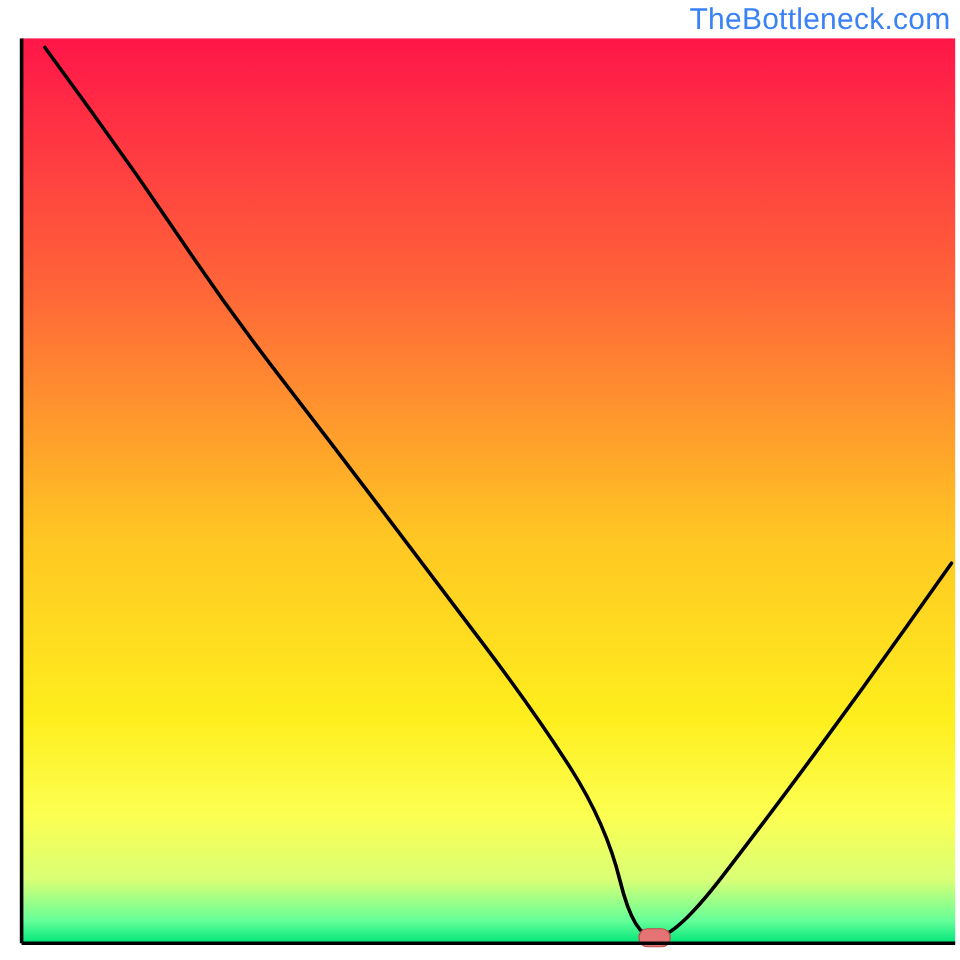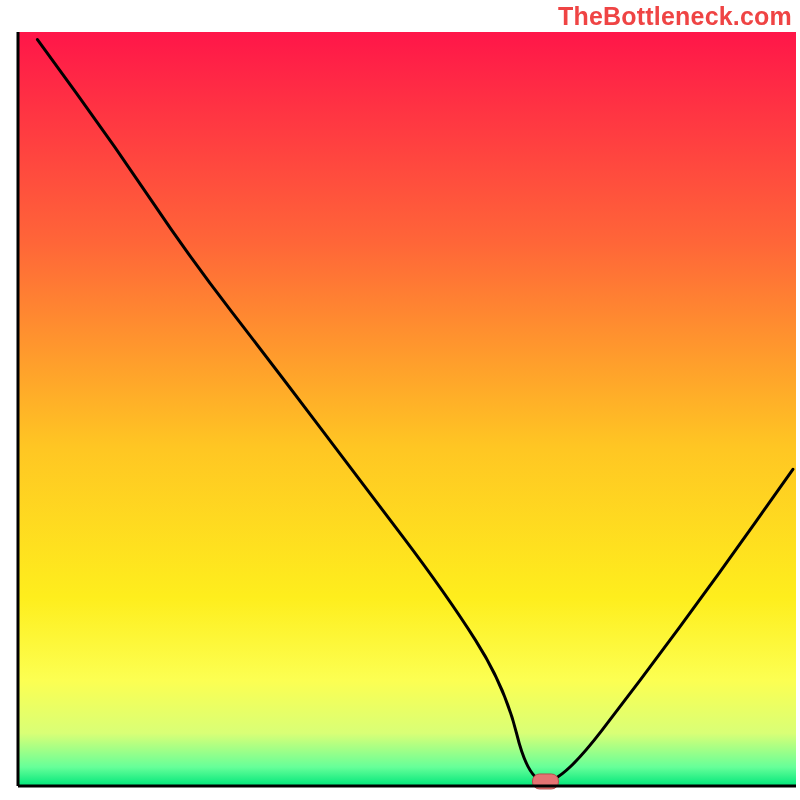--- a/index.html
+++ b/index.html
@@ -13,22 +13,22 @@
   .chart-container {
     position: relative;
     width: 800px;
     height: 800px;
   }
   .watermark {
     position: absolute;
     top: 2px;
     right: 8px;
     font-size: 25px;
-    font-weight: 700;
-    color: #ef4444;
+    font-weight: 400;
+    color: #3b82f6;
     letter-spacing: 0.2px;
     z-index: 10;
   }
   svg.plot {
     position: absolute;
     left: 0;
     top: 0;
   }
 </style>
 </head>

